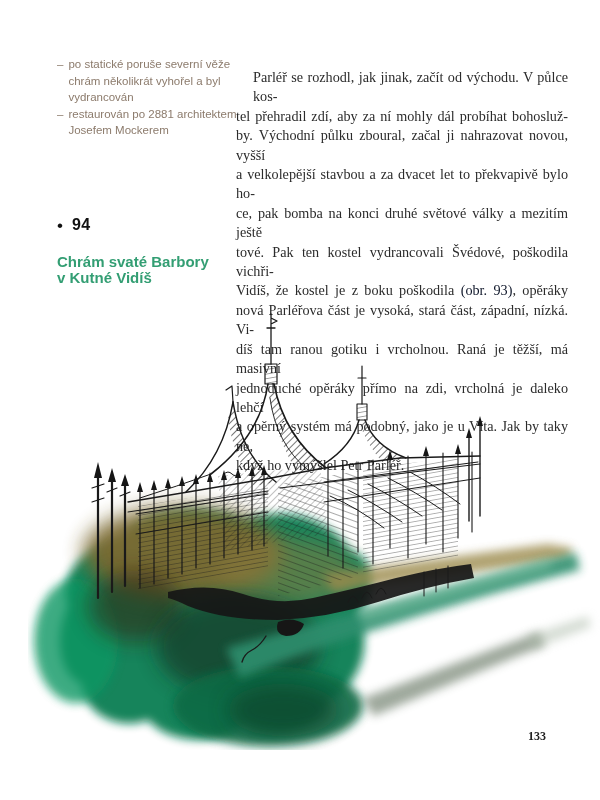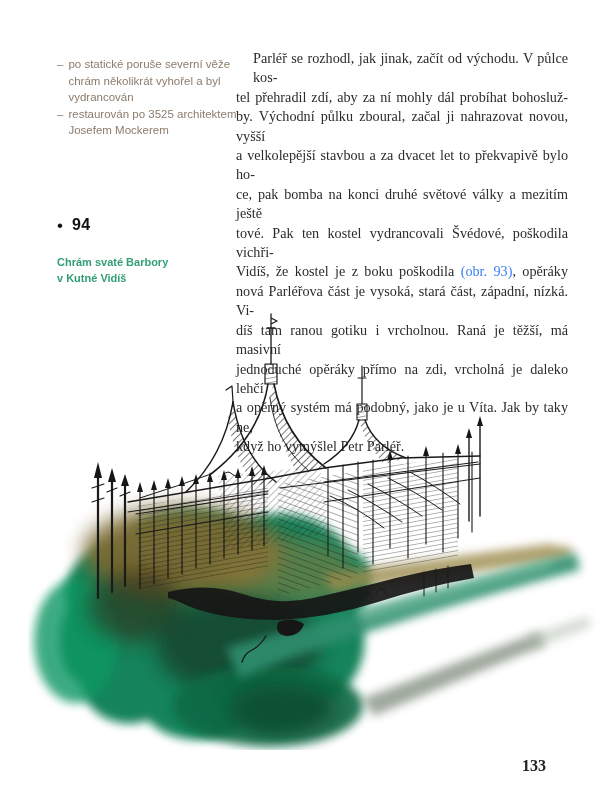--- a/index.html
+++ b/index.html
@@ -17,53 +17,53 @@
   .note .dash{flex:0 0 auto;}
   .figure-marker{
     position:absolute;left:57px;top:216px;display:flex;align-items:center;gap:9px;
     font-family:"Liberation Sans",sans-serif;color:#111;
   }
   .figure-marker .bullet{font-size:17px;line-height:1;}
   .figure-marker .num{font-size:16px;font-weight:bold;letter-spacing:0.5px;}
   .figure-caption{
     position:absolute;left:57px;top:254px;width:180px;
     font-family:"Liberation Sans",sans-serif;font-weight:bold;
-    font-size:11px;line-height:16px;color:#339e73;
+    font-size:15px;line-height:16px;color:#339e73;
   }
   
   .main-text{
-    position:absolute;left:236px;top:49px;width:332px;
+    position:absolute;left:236px;top:68px;width:332px;
     font-size:14.2px;line-height:19.4px;text-align:justify;
   }
   .mline{text-align:justify;text-align-last:justify;white-space:normal;}
   .mline.first{padding-left:17px;}
   .mline.last{text-align-last:left;}
-  .obr-ref{color:#3b82f6;}
+  .obr-ref{color:#0f172a;}
   
   .page-number{
-    position:absolute;right:54px;top:757px;
-    font-size:16px;font-weight:bold;color:#222;
+    position:absolute;right:54px;top:729px;
+    font-size:12px;font-weight:bold;color:#222;
   }
   
   .illustration{position:absolute;left:28px;top:306px;}
   .ink{stroke:#1a1a1a;fill:none;stroke-linecap:round;stroke-linejoin:round;}
 </style>
 </head>
 <body>
 
 <div class="page">
 
   <div class="sidebar-notes">
     <div class="note">
       <span class="dash">–</span>
       <span>po statické poruše severní věže chrám několikrát vyhořel a byl vydrancován</span>
     </div>
     <div class="note">
       <span class="dash">–</span>
-      <span>restaurován po 3525 architektem Josefem Mockerem</span>
+      <span>restaurován po 2881 architektem Josefem Mockerem</span>
     </div>
   </div>
 
   <div class="figure-marker">
     <span class="bullet">•</span>
     <span class="num">94</span>
   </div>
 
   <div class="figure-caption">
     <div>Chrám svaté Barbory</div>

